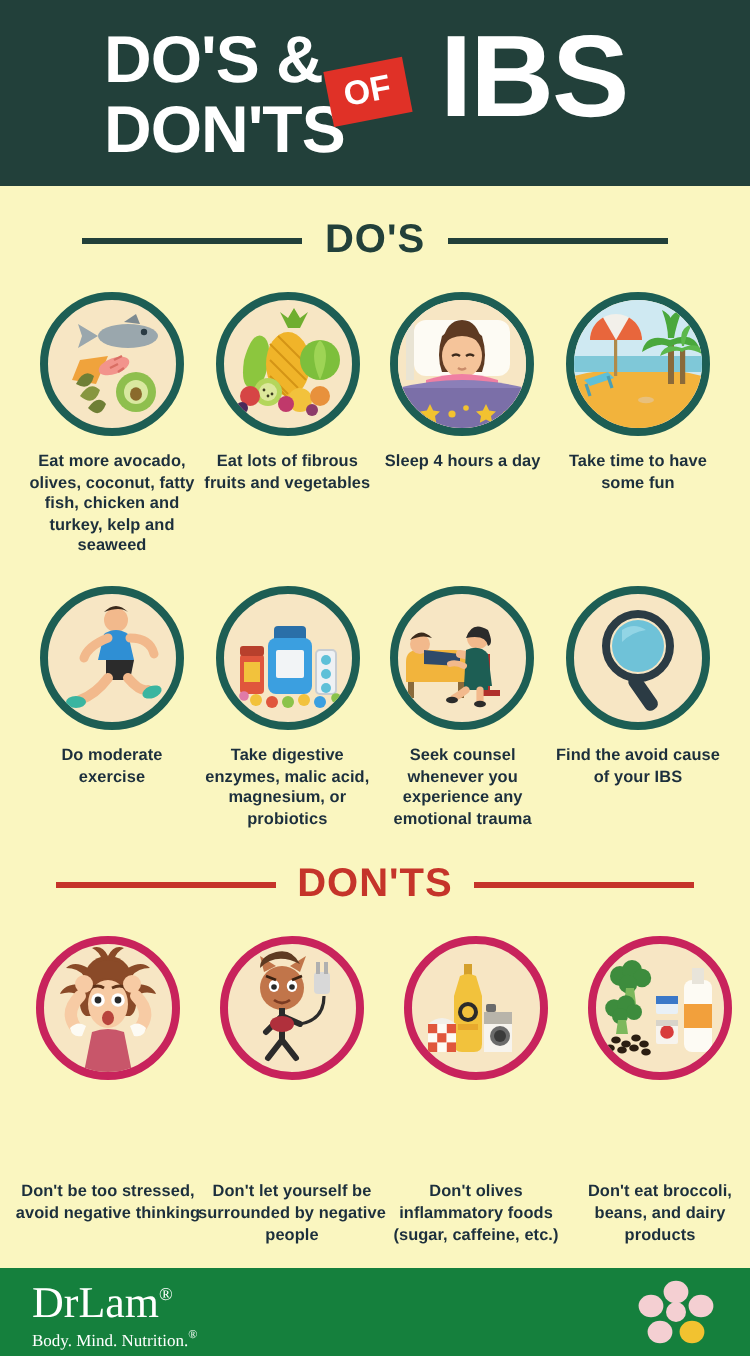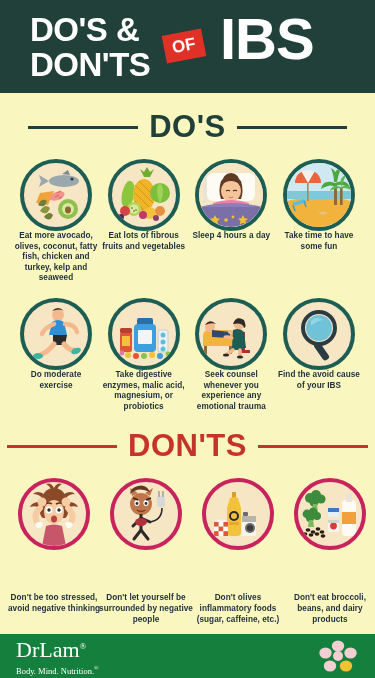--- a/index.html
+++ b/index.html
@@ -13,21 +13,21 @@
 
   
   .header {
     position: relative;
     height: 93px;
     background: #22403a;
     overflow: hidden;
   }
   .header-inner {
     position: absolute;
-    left: 30px; top: 12px;
+    left: 52px; top: 12px;
     display: flex;
     align-items: flex-start;
     justify-content: center;
   }
   .title-left {
     color: #ffffff;
     font-weight: bold;
     font-size: 33px;
     line-height: 35px;
     letter-spacing: -0.5px;
@@ -65,21 +65,21 @@
     justify-content: center;
     gap: 11px;
     margin-top: 16px;
   }
   .section-head .rule {
     height: 3px;
     width: 110px;
     background: #22403a;
   }
   .section-head .label {
-    font-size: 31px;
+    font-size: 20px;
     font-weight: bold;
     color: #22403a;
     letter-spacing: 0.5px;
     white-space: nowrap;
   }
   .section-head.donts .rule { background: #c5342a; }
   .section-head.donts .label { color: #c5342a; }
 
   
   .row {
@@ -98,20 +98,21 @@
     width: 72px; height: 72px;
     border-radius: 50%;
     background: #f7e6c4;
     border: 4px solid #1d5e54;
     position: relative;
     overflow: hidden;
     flex: none;
   }
   .circle.dont { border-color: #c8235c; }
   .caption {
+    margin-top: 8px;
     font-size: 8.2px;
     line-height: 10.6px;
     color: #1c2f3c;
     text-align: center;
     font-weight: bold;
     letter-spacing: 0.05px;
   }
   .row.donts .caption { width: 96px; }
   .row.donts { padding: 0 8px; }
   .row.donts .cell { width: 92px; gap: 43px; }

